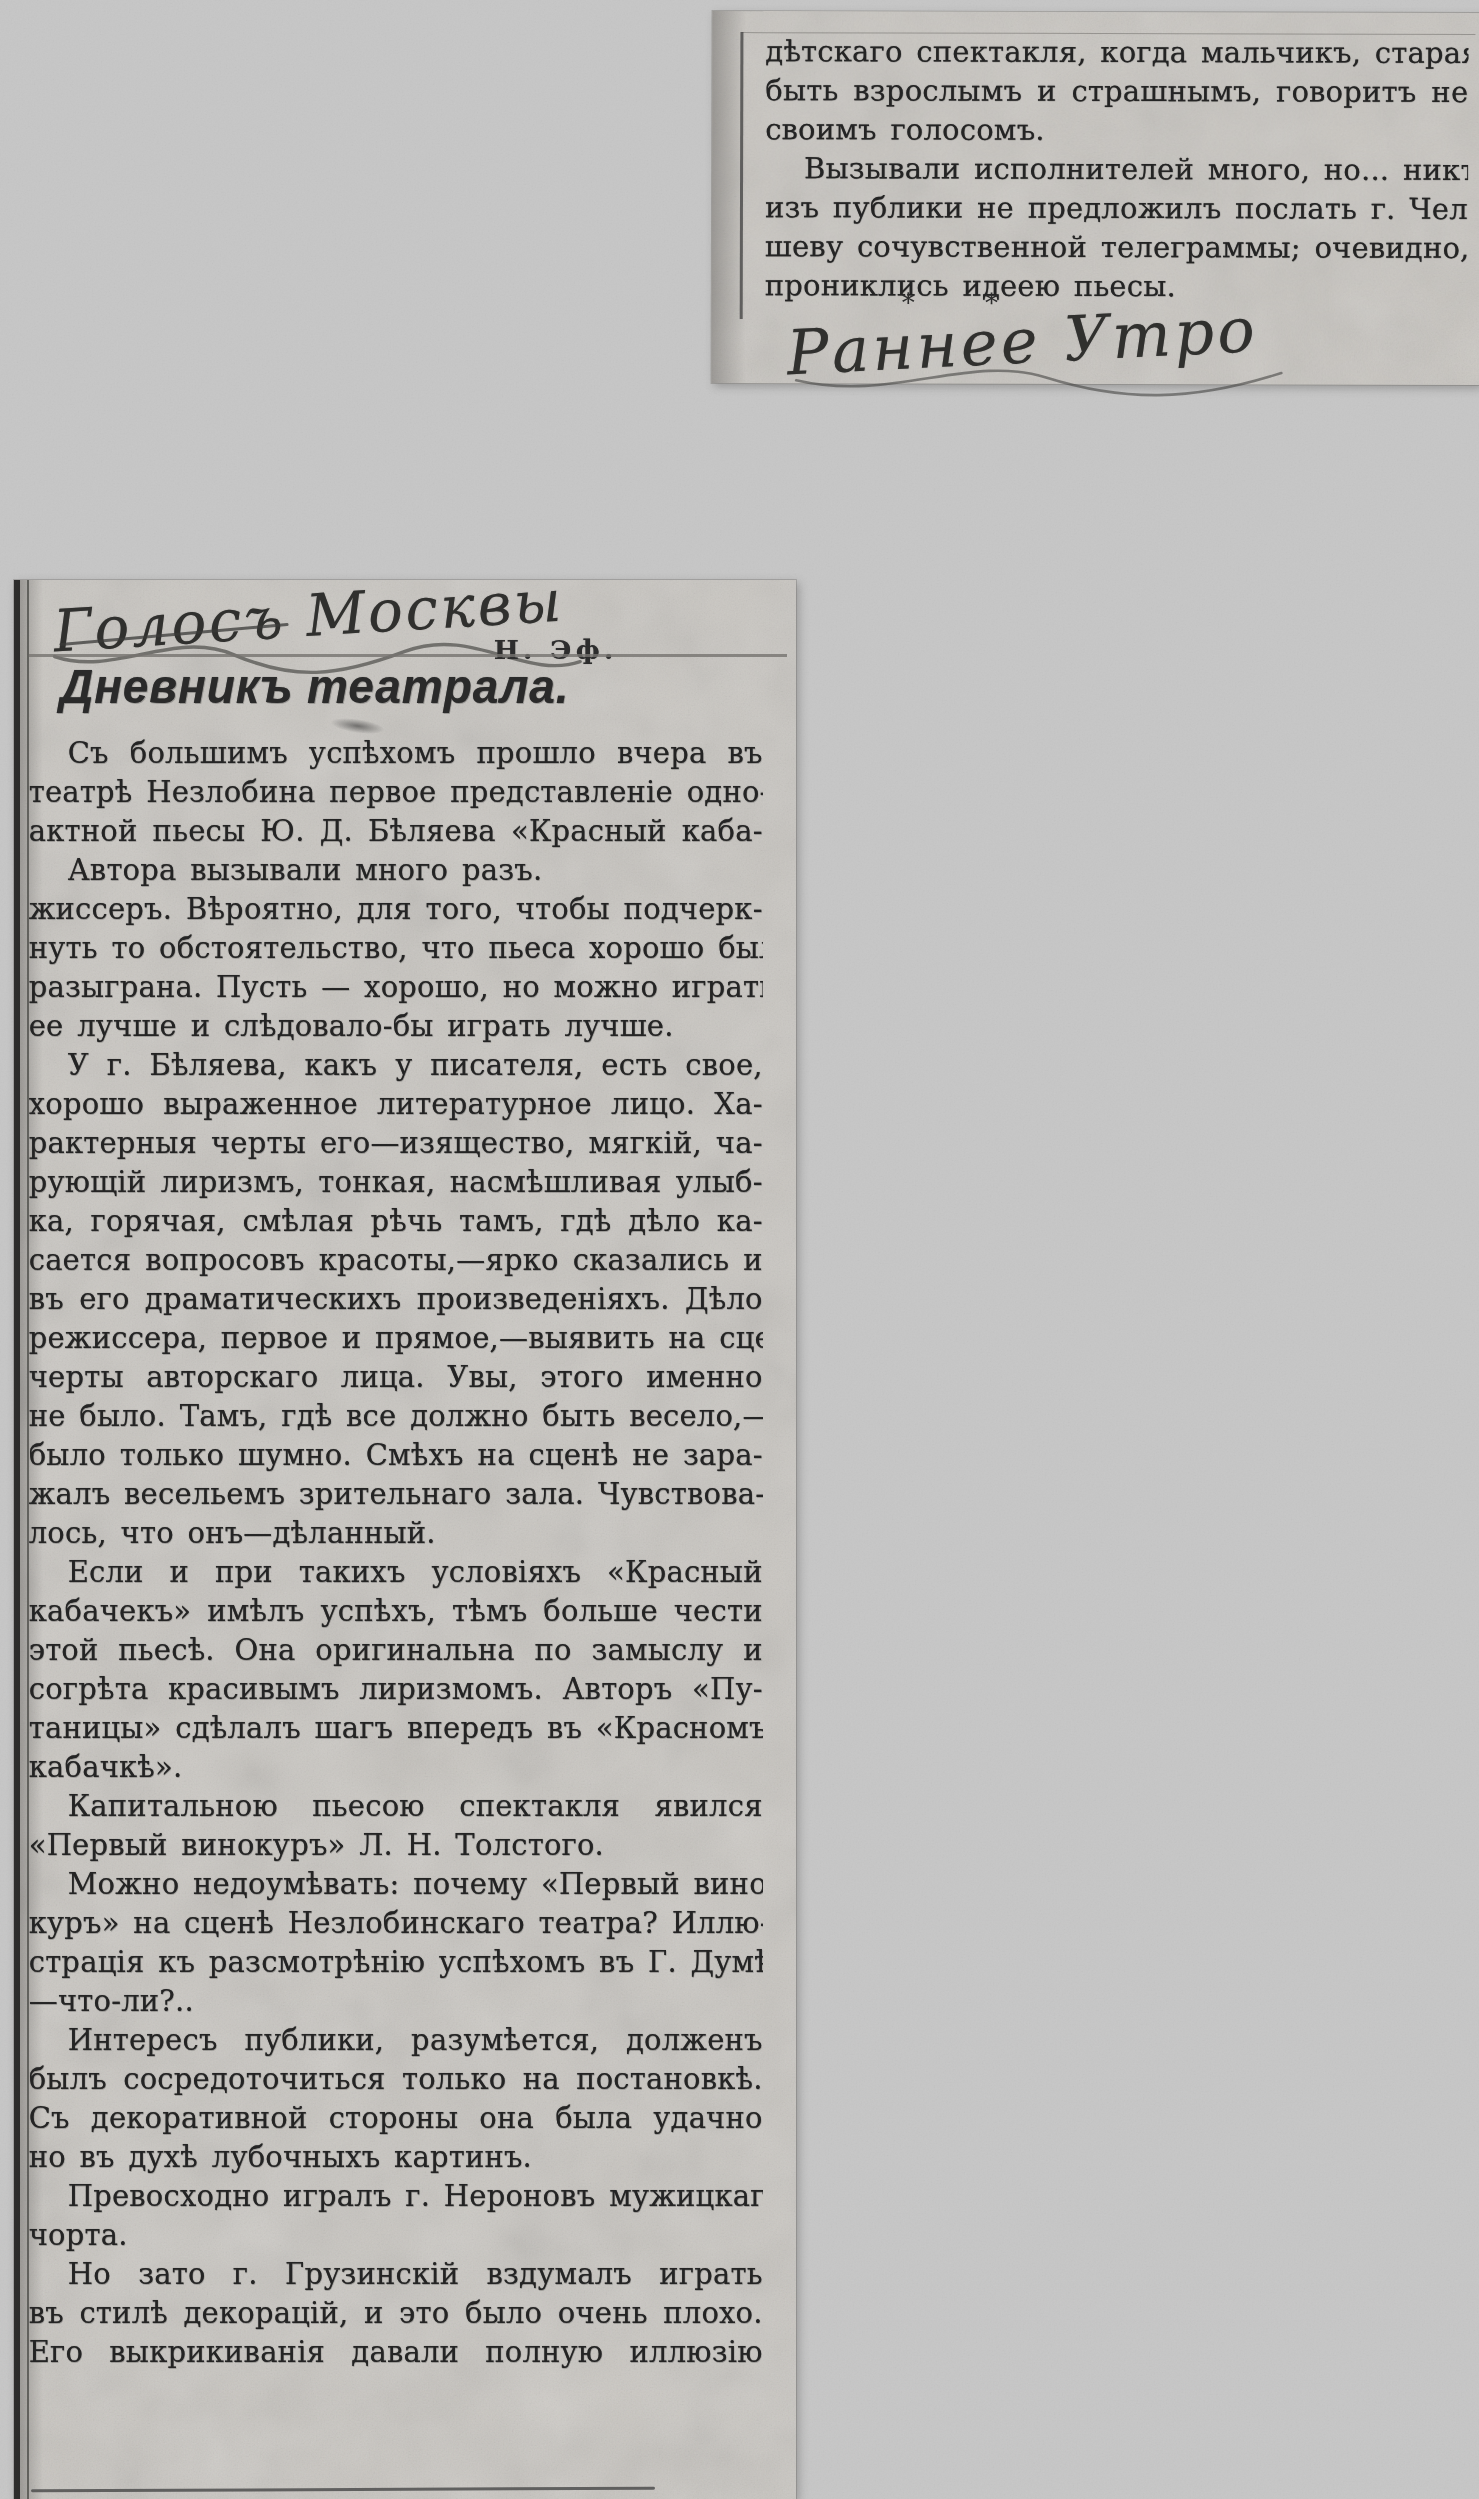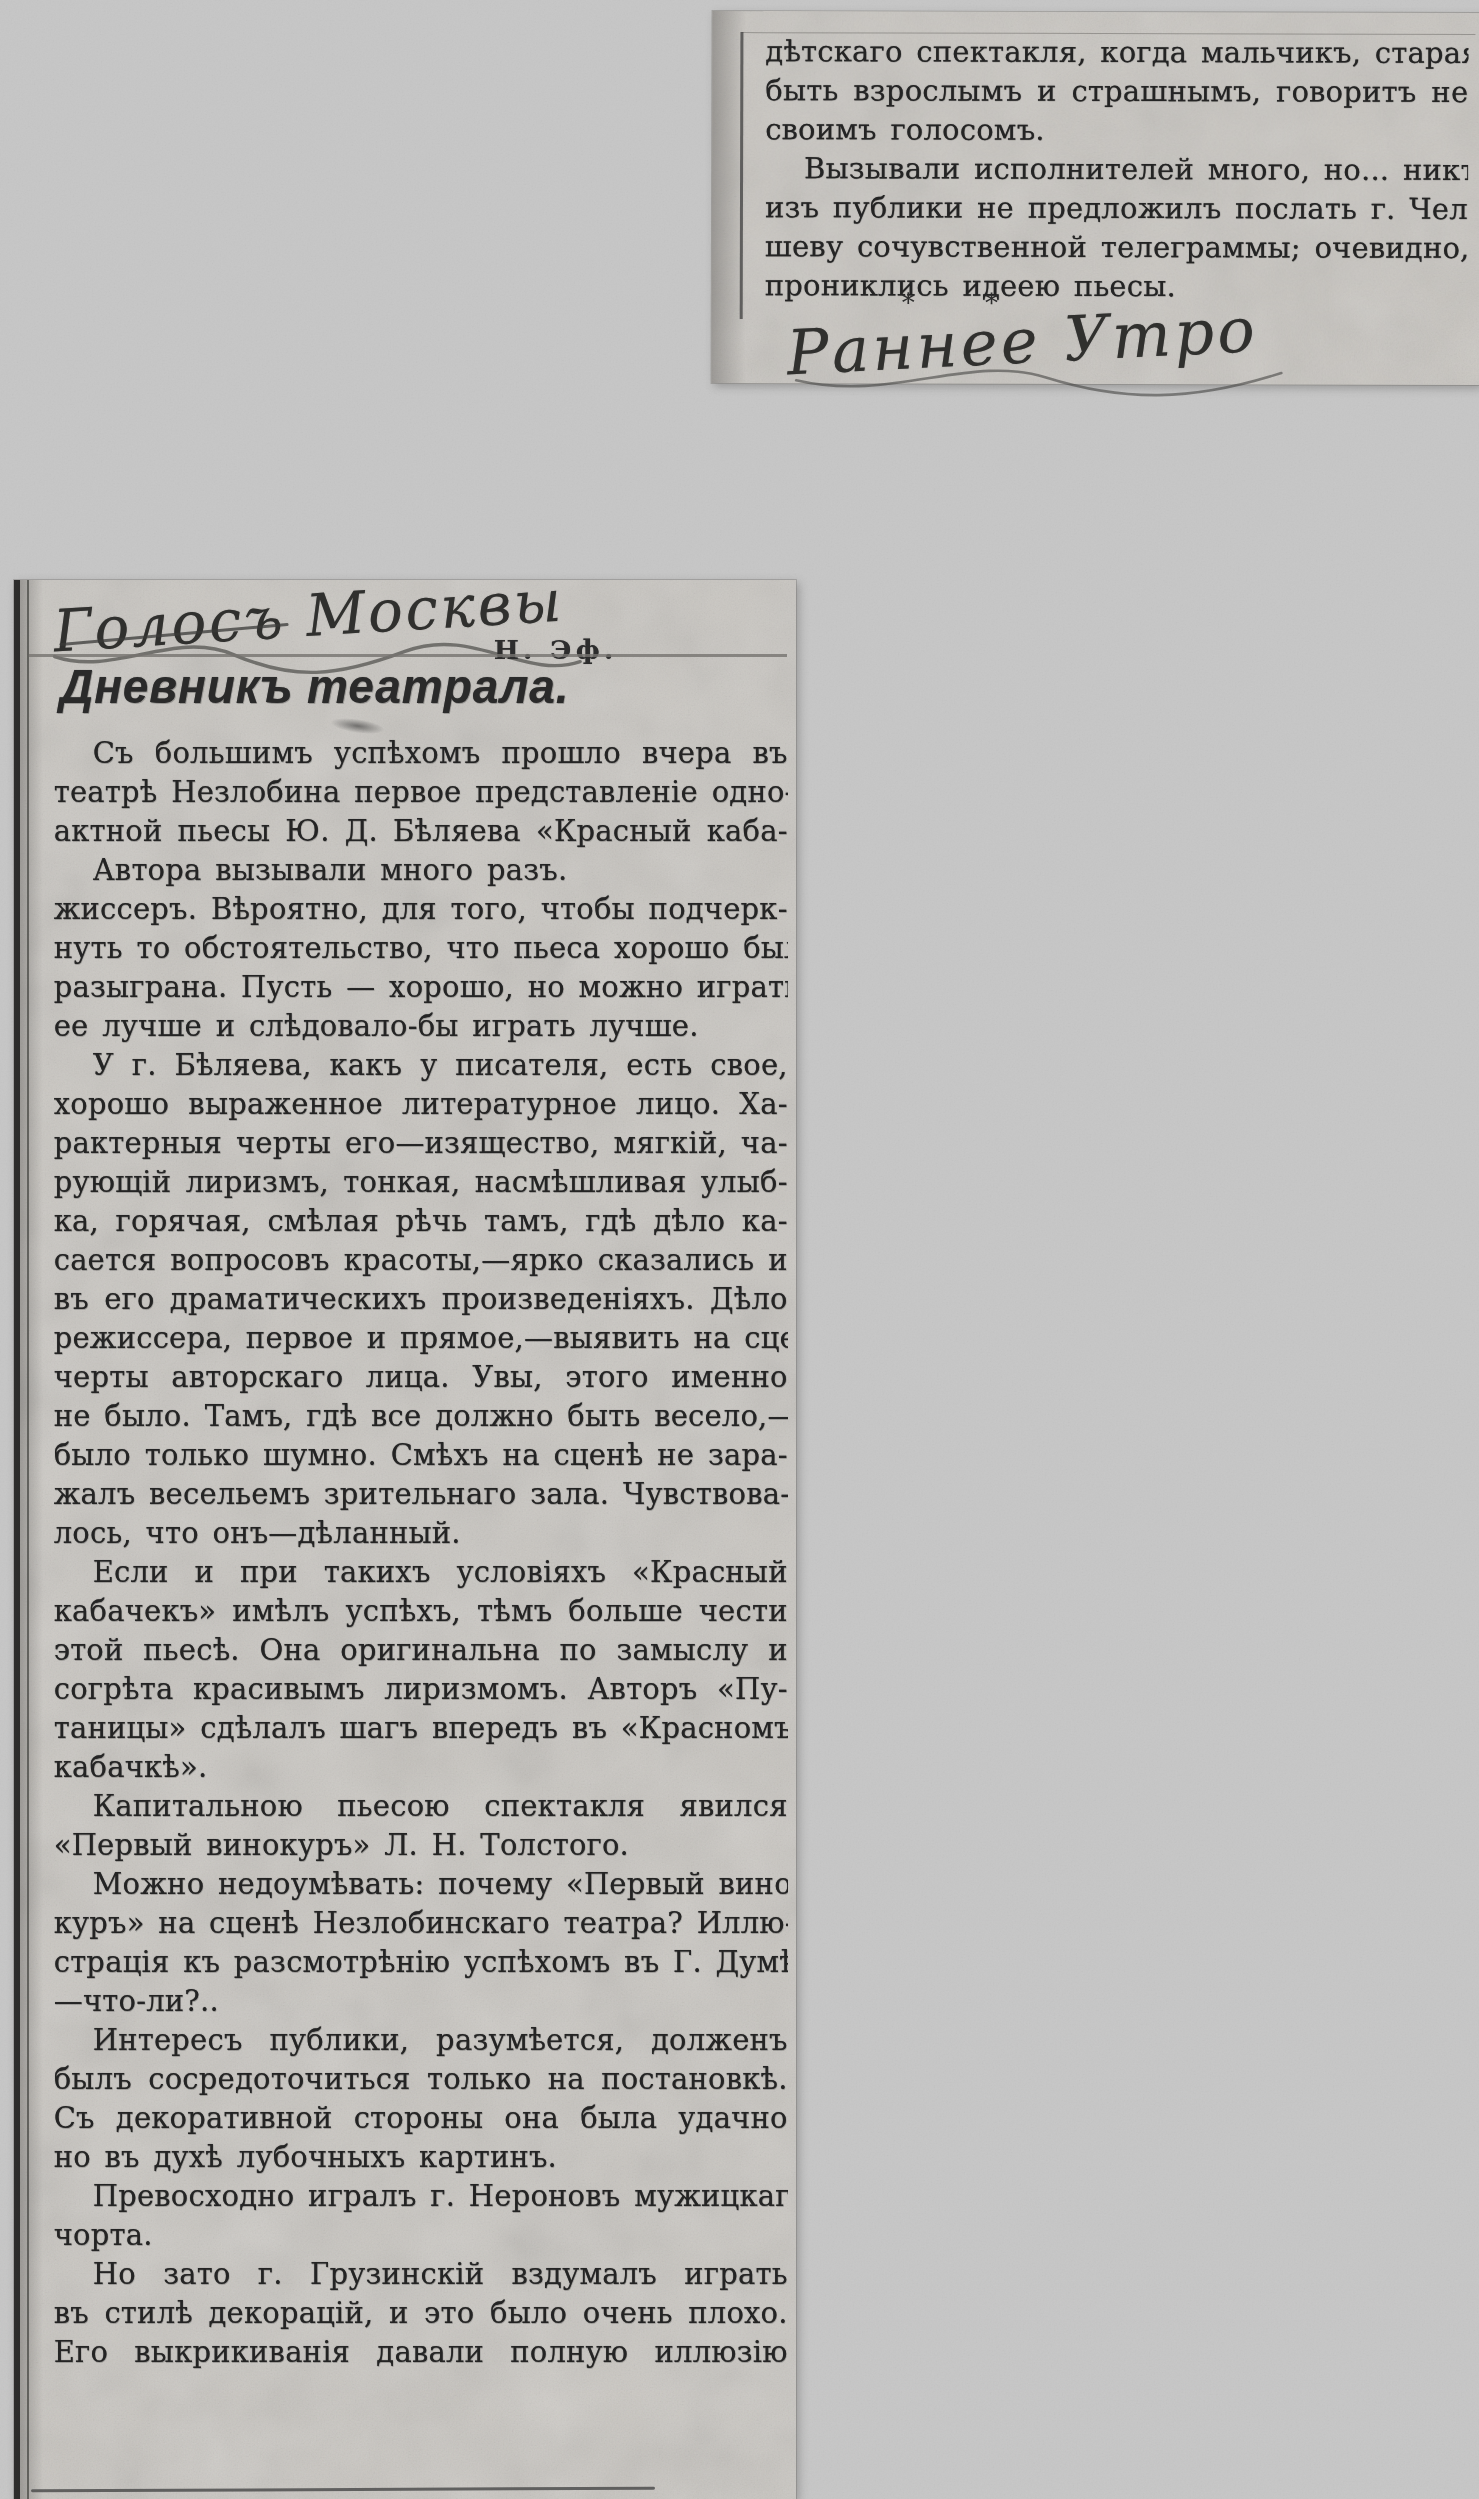--- a/index.html
+++ b/index.html
@@ -23,21 +23,21 @@
   #clip-main .col-rule{left:13px;top:0;width:2.6px;height:100%;background:#4a4a46;opacity:.75;}
   #clip-main .left-shade{position:absolute;left:0;top:0;width:29px;height:100%;
       background:linear-gradient(90deg,rgba(60,58,56,.4),rgba(60,58,56,0));}
   #clip-main .header-rule{left:15.4px;top:74px;width:758px;height:2.6px;background:#75736f;opacity:.8;}
   #clip-main .bottom-rule{left:17px;top:1908px;width:624px;height:2.6px;background:#4e4e4e;
       opacity:.85;transform:rotate(-.25deg);border-radius:1.7px;}
 
   
   .textcol{position:absolute;overflow:hidden;}
   #clip-top .textcol{left:53px;top:20.6px;width:703px;font-size:29px;line-height:39px;}
-  #clip-main .textcol{left:40px;top:154px;width:734px;font-size:29px;line-height:39px;}
+  #clip-main .textcol{left:15px;top:154px;width:734px;font-size:29px;line-height:39px;}
   .line{text-align:justify;text-align-last:justify;word-spacing:4.3px;letter-spacing:0.2px;
         white-space:nowrap;
         text-shadow:0 0 0.9px rgba(25,25,25,.55), 0.5px 0.5px 0 rgba(40,40,40,.22);}
   .line.last{text-align-last:left;}
   .line.indent{text-indent:39px;}
 
   
   .title{position:absolute;left:46px;top:79px;width:703px;
          font-family:"Liberation Sans", sans-serif;font-weight:bold;font-style:italic;
          font-size:48px;letter-spacing:0.9px;color:#2a2a2a;transform:scaleX(.96);

